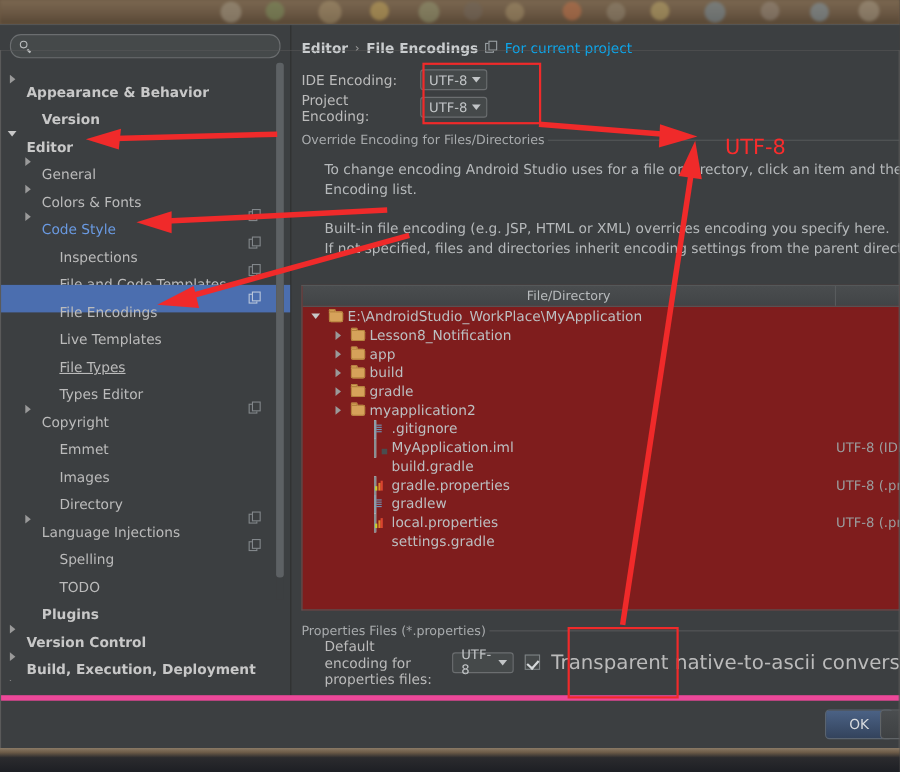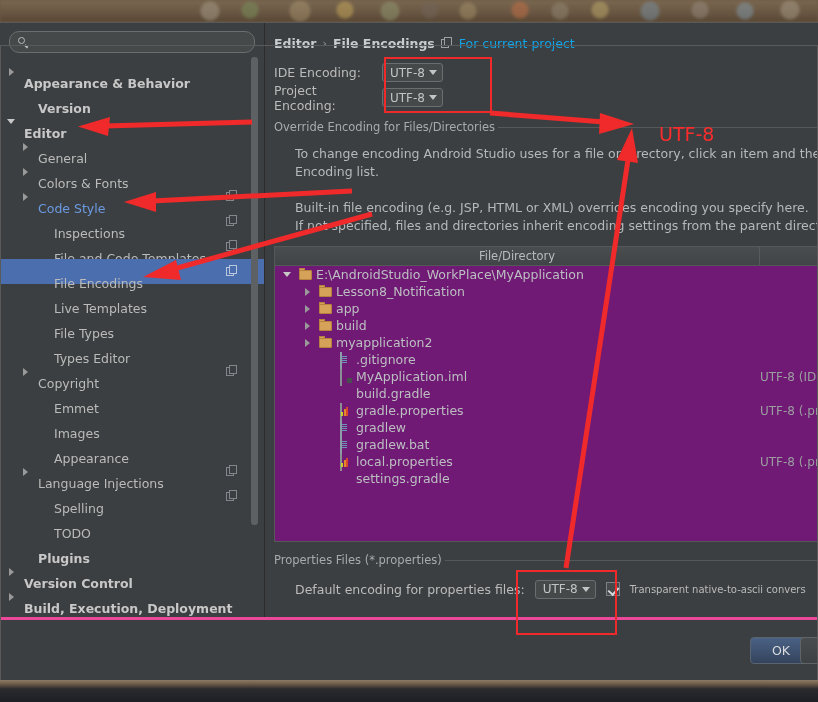--- a/index.html
+++ b/index.html
@@ -154,22 +154,22 @@
   .group-head{display:flex;align-items:center;gap:3px;}
   .group-title{font-size:11.5px;color:#a8abad;white-space:nowrap;}
   .group-line{flex:1 1 auto;height:1px;background:#555859;}
 
   .desc{margin-top:11px;font-size:12.5px;color:#b6b9bb;line-height:18px;}
   .desc p{margin:0;padding-left:21px;white-space:nowrap;}
   .desc .gap{height:18px;}
 
   
   .table-wrap{
-    margin-top:11px;margin-right:0;border:1px solid #555859;border-right:0;
-    background:#701a75;height:296px;box-sizing:border-box;position:relative;overflow:hidden;
+    margin-top:24px;margin-right:0;border:1px solid #555859;border-right:0;
+    background:#7f1d1d;height:296px;box-sizing:border-box;position:relative;overflow:hidden;
   }
   .thead{
     height:18px;display:flex;background:linear-gradient(180deg,#4a4d4f 0%,#414446 100%);
     border-bottom:1px solid #555859;
   }
   .th{
     font-size:11.5px;color:#b8bbbd;display:flex;align-items:center;justify-content:center;
     box-sizing:border-box;
   }
   .th.c1{flex:0 0 485px;border-right:1px solid #585b5d;}
@@ -236,26 +236,26 @@
   .props-line{display:flex;align-items:center;height:26px;margin-top:9px;padding-left:21px;gap:10px;}
   .props-label{font-size:12.5px;color:#bbbbbb;}
   .checkbox{
     width:14px;height:14px;background:#45494a;border:1px solid #7d8284;
     position:relative;box-sizing:border-box;flex:0 0 auto;
   }
   .checkbox::after{
     content:"";position:absolute;left:3px;top:2px;width:5px;height:8px;
     border:solid #d6d9db;border-width:0 2px 2px 0;transform:rotate(42deg);
   }
-  .cb-text{font-size:10px;color:#bbbbbb;white-space:nowrap;}
+  .cb-text{font-size:18px;color:#bbbbbb;white-space:nowrap;}
 
   
   .footer{
-    position:absolute;left:0;bottom:0;width:818px;height:63px;background:#3c3f41;
-    border-top:3px solid #ec4899;display:flex;align-items:center;justify-content:flex-end;
+    position:absolute;left:0;bottom:0;width:818px;height:48px;background:#3c3f41;
+    border-top:5px solid #ec4899;display:flex;align-items:center;justify-content:flex-end;
     gap:9px;padding-right:6px;box-sizing:border-box;
   }
   .btn{
     height:27px;min-width:62px;border-radius:4px;border:1px solid #5a6470;
     display:flex;align-items:center;justify-content:center;
     font-size:12.5px;color:#d7dade;box-sizing:border-box;
     background:linear-gradient(180deg,#4b6285 0%,#33435c 100%);
   }
   .btn.secondary{background:linear-gradient(180deg,#4a4d4f 0%,#3e4143 100%);border-color:#606467;}
   .btn.cancel{position:absolute;right:-44px;}
@@ -360,21 +360,21 @@
               </span>
             </div>
             <div class="tree-row">
               <span style="width: 36px; flex: 0 0 auto;"></span>
               <span class="arrow "></span>
               <span class="tree-label" style="padding-left: 5px;">Live Templates</span>
             </div>
             <div class="tree-row">
               <span style="width: 36px; flex: 0 0 auto;"></span>
               <span class="arrow "></span>
-              <span class="tree-label" style="padding-left: 5px;">File Types</span>
+              <span class="tree-label" style="padding-left: 5px; text-decoration: underline;">File Types</span>
             </div>
             <div class="tree-row">
               <span style="width: 36px; flex: 0 0 auto;"></span>
               <span class="arrow "></span>
               <span class="tree-label" style="padding-left: 5px;">Types Editor</span>
             </div>
             <div class="tree-row">
               <span style="width: 20px; flex: 0 0 auto;"></span>
               <span class="arrow closed"></span>
               <span class="tree-label" style="padding-left: 5px;">Copyright</span>
@@ -389,21 +389,21 @@
               <span class="tree-label" style="padding-left: 5px;">Emmet</span>
             </div>
             <div class="tree-row">
               <span style="width: 36px; flex: 0 0 auto;"></span>
               <span class="arrow "></span>
               <span class="tree-label" style="padding-left: 5px;">Images</span>
             </div>
             <div class="tree-row">
               <span style="width: 36px; flex: 0 0 auto;"></span>
               <span class="arrow "></span>
-              <span class="tree-label" style="padding-left: 5px;">Appearance</span>
+              <span class="tree-label" style="padding-left: 5px;">Directory</span>
             </div>
             <div class="tree-row">
               <span style="width: 20px; flex: 0 0 auto;"></span>
               <span class="arrow closed"></span>
               <span class="tree-label" style="padding-left: 5px;">Language Injections</span>
               <span class="copy-badge">
                 <i class="b1"></i>
                 <i class="b2"></i>
               </span>
             </div>
@@ -516,20 +516,26 @@
                 <div class="frow">
                   <span class="ind" style="width: 24px;"></span>
                   <span class="tw closed"></span>
                   <span class="ico ico-folder"></span>
                   <span class="fname">build</span>
                 </div>
                 <div class="frow">
                   <span class="ind" style="width: 24px;"></span>
                   <span class="tw closed"></span>
                   <span class="ico ico-folder"></span>
+                  <span class="fname">gradle</span>
+                </div>
+                <div class="frow">
+                  <span class="ind" style="width: 24px;"></span>
+                  <span class="tw closed"></span>
+                  <span class="ico ico-folder"></span>
                   <span class="fname">myapplication2</span>
                 </div>
                 <div class="frow">
                   <span class="ind" style="width: 44px;"></span>
                   <span class="tw "></span>
                   <span class="ico"><i class="ico-file"></i></span>
                   <span class="fname">.gitignore</span>
                 </div>
                 <div class="frow">
                   <span class="ind" style="width: 44px;"></span>
@@ -549,26 +555,20 @@
                   <span class="tw "></span>
                   <span class="ico"><i class="ico-props"><i class="bar b-a"></i><i class="bar b-b"></i><i class="bar b-c"></i></i></span>
                   <span class="fname">gradle.properties</span>
                   <span class="fenc">UTF-8 (.pro</span>
                 </div>
                 <div class="frow">
                   <span class="ind" style="width: 44px;"></span>
                   <span class="tw "></span>
                   <span class="ico"><i class="ico-file"></i></span>
                   <span class="fname">gradlew</span>
-                </div>
-                <div class="frow">
-                  <span class="ind" style="width: 44px;"></span>
-                  <span class="tw "></span>
-                  <span class="ico"><i class="ico-file"></i></span>
-                  <span class="fname">gradlew.bat</span>
                 </div>
                 <div class="frow">
                   <span class="ind" style="width: 44px;"></span>
                   <span class="tw "></span>
                   <span class="ico"><i class="ico-props"><i class="bar b-a"></i><i class="bar b-b"></i><i class="bar b-c"></i></i></span>
                   <span class="fname">local.properties</span>
                   <span class="fenc">UTF-8 (.pro</span>
                 </div>
                 <div class="frow">
                   <span class="ind" style="width: 44px;"></span>

